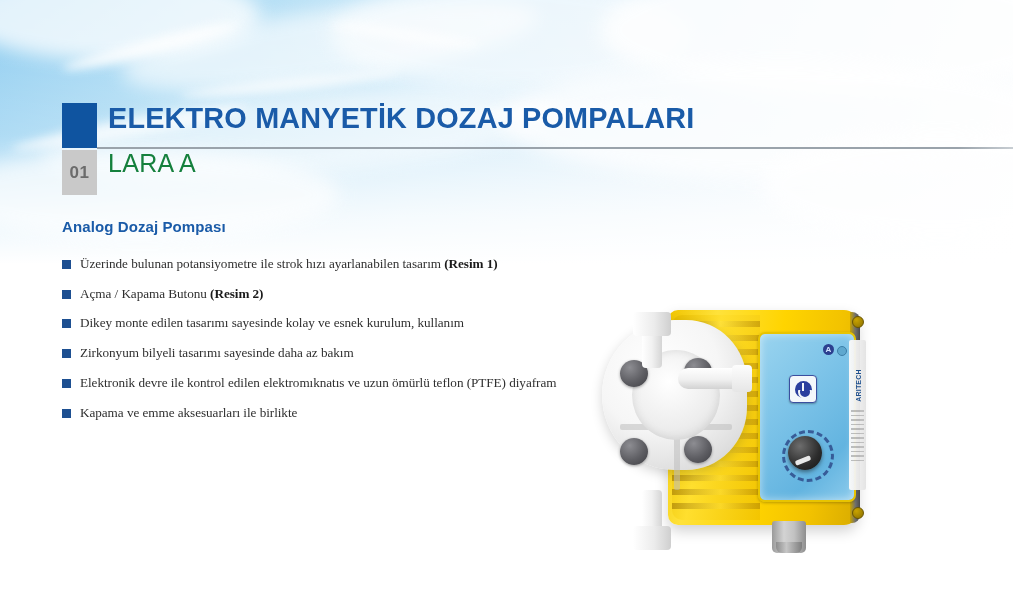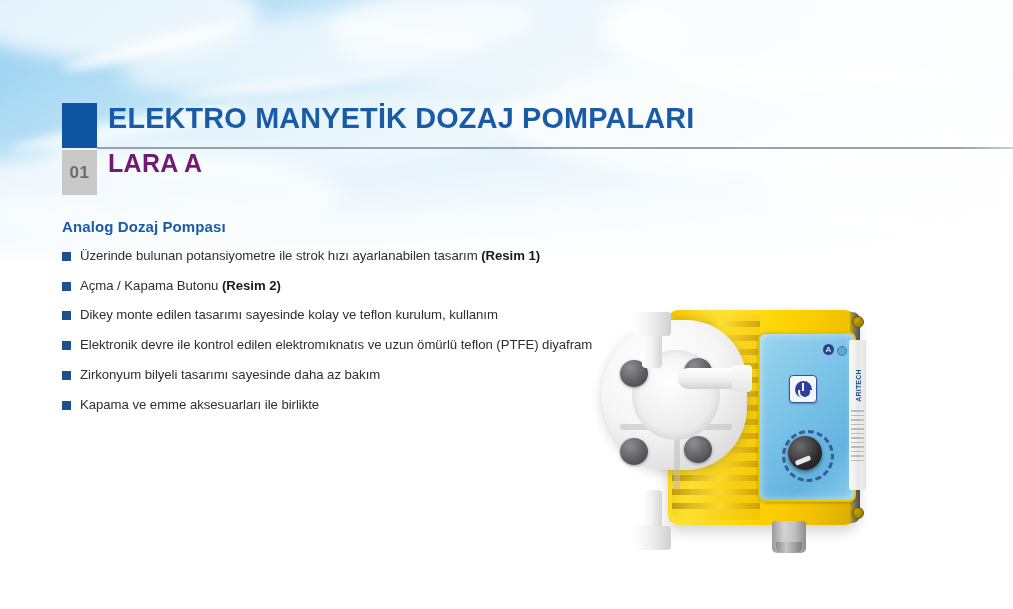--- a/index.html
+++ b/index.html
@@ -53,30 +53,30 @@
   }
   .num-badge{
     position:absolute;left:62px;top:150px;width:35px;height:45px;
     background:#c9c9c9;color:#6b6b6b;
     font-size:17px;font-weight:bold;
     display:flex;align-items:center;justify-content:center;
     letter-spacing:.5px;
   }
   .model-title{
     position:absolute;left:108px;top:149px;
-    font-size:25px;font-weight:bold;color:#701a75;letter-spacing:.3px;
+    font-size:25px;font-weight:normal;color:#15803d;letter-spacing:.3px;
   }
 
   
   .section-title{
     position:absolute;left:62px;top:218px;
     font-size:15px;font-weight:bold;color:#1a5ba8;letter-spacing:.1px;
   }
   .bullets{
-    position:absolute;left:62px;top:245px;width:560px;
+    position:absolute;left:62px;top:253px;width:560px;font-family:Liberation Serif, serif;
   }
   .bullet{
     position:relative;padding-left:18px;
     margin-bottom:7px;
     font-size:13.2px;color:#2f2f2f;line-height:1.72;
     letter-spacing:-.05px;
   }
   .bullet::before{
     content:"";position:absolute;left:0;top:7px;
     width:9px;height:9px;background:#1d4f91;
@@ -261,23 +261,23 @@
 <div class="hdr-title">ELEKTRO MANYETİK DOZAJ POMPALARI</div>
 <div class="hdr-rule"></div>
 <div class="num-badge">01</div>
 <div class="model-title">LARA A</div>
 
 <div class="section-title">Analog Dozaj Pompası</div>
 
 <div class="bullets">
   <div class="bullet"><span>Üzerinde bulunan potansiyometre ile strok hızı ayarlanabilen tasarım </span><b>(Resim 1)</b></div>
   <div class="bullet"><span>Açma / Kapama Butonu </span><b>(Resim 2)</b></div>
-  <div class="bullet"><span>Dikey monte edilen tasarımı sayesinde kolay ve teflon kurulum, kullanım</span><b></b></div>
+  <div class="bullet"><span>Dikey monte edilen tasarımı sayesinde kolay ve esnek kurulum, kullanım</span><b></b></div>
+  <div class="bullet"><span>Zirkonyum bilyeli tasarımı sayesinde daha az bakım</span><b></b></div>
   <div class="bullet"><span>Elektronik devre ile kontrol edilen elektromıknatıs ve uzun ömürlü teflon (PTFE) diyafram</span><b></b></div>
-  <div class="bullet"><span>Zirkonyum bilyeli tasarımı sayesinde daha az bakım</span><b></b></div>
   <div class="bullet"><span>Kapama ve emme aksesuarları ile birlikte</span><b></b></div>
 </div>
 
 <div class="pump">
 
   <div class="body-yellow"></div>
 
   <div class="fins">
     <div class="fin" style="top:6px"></div>
       <div class="fin" style="top:20px"></div>

